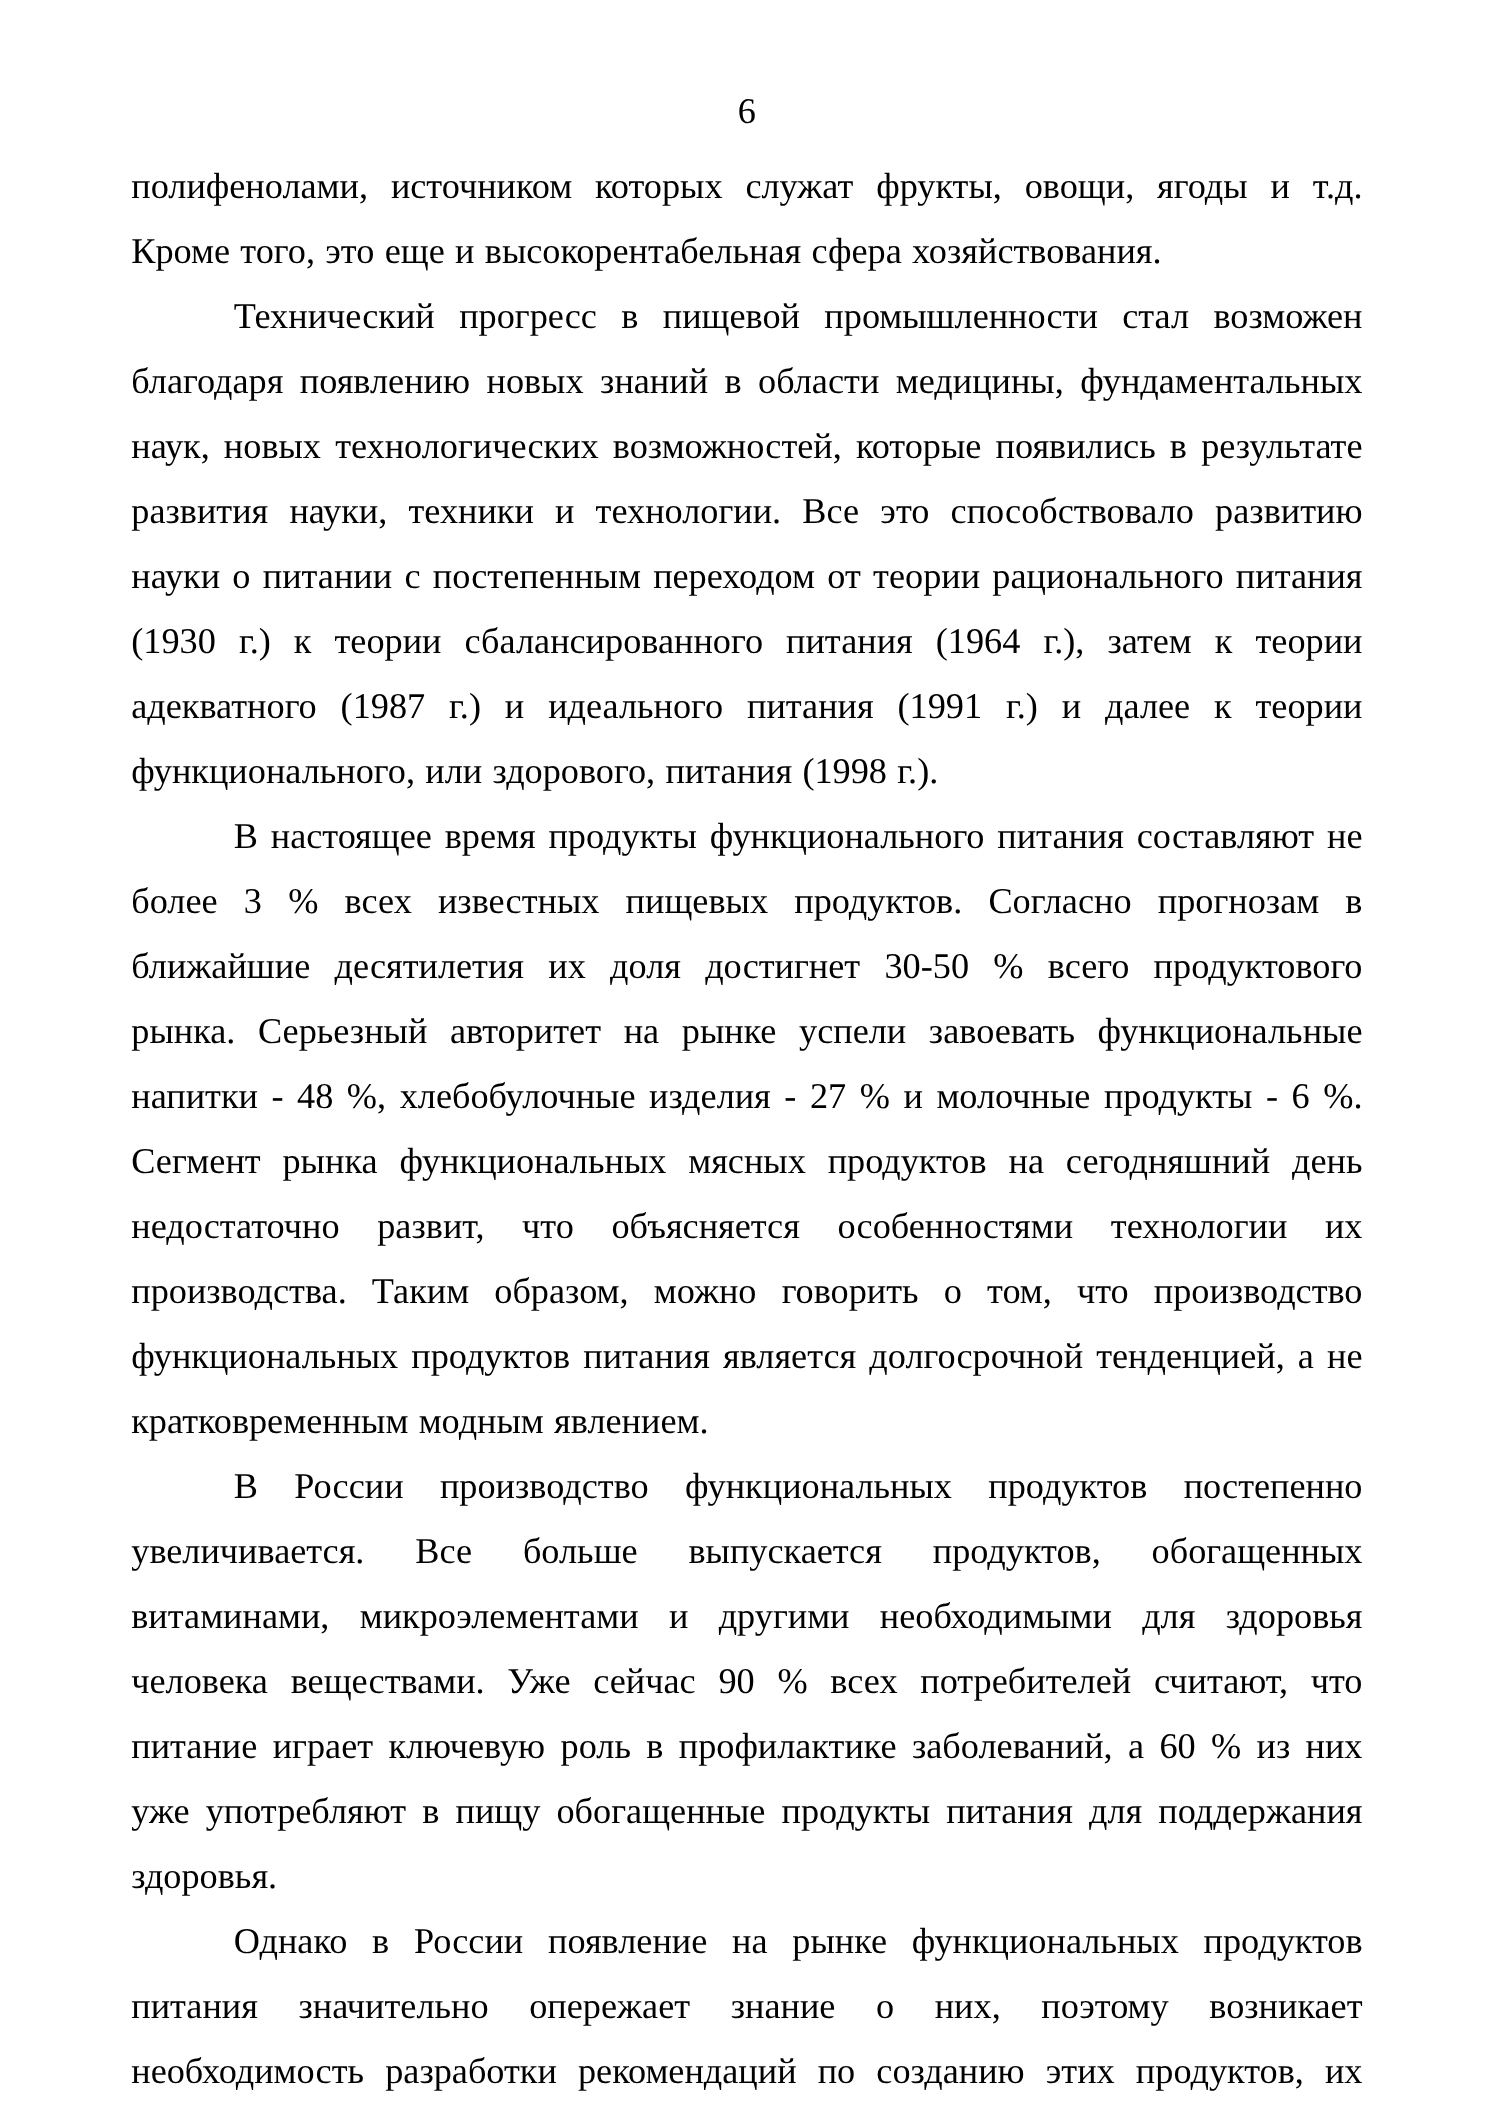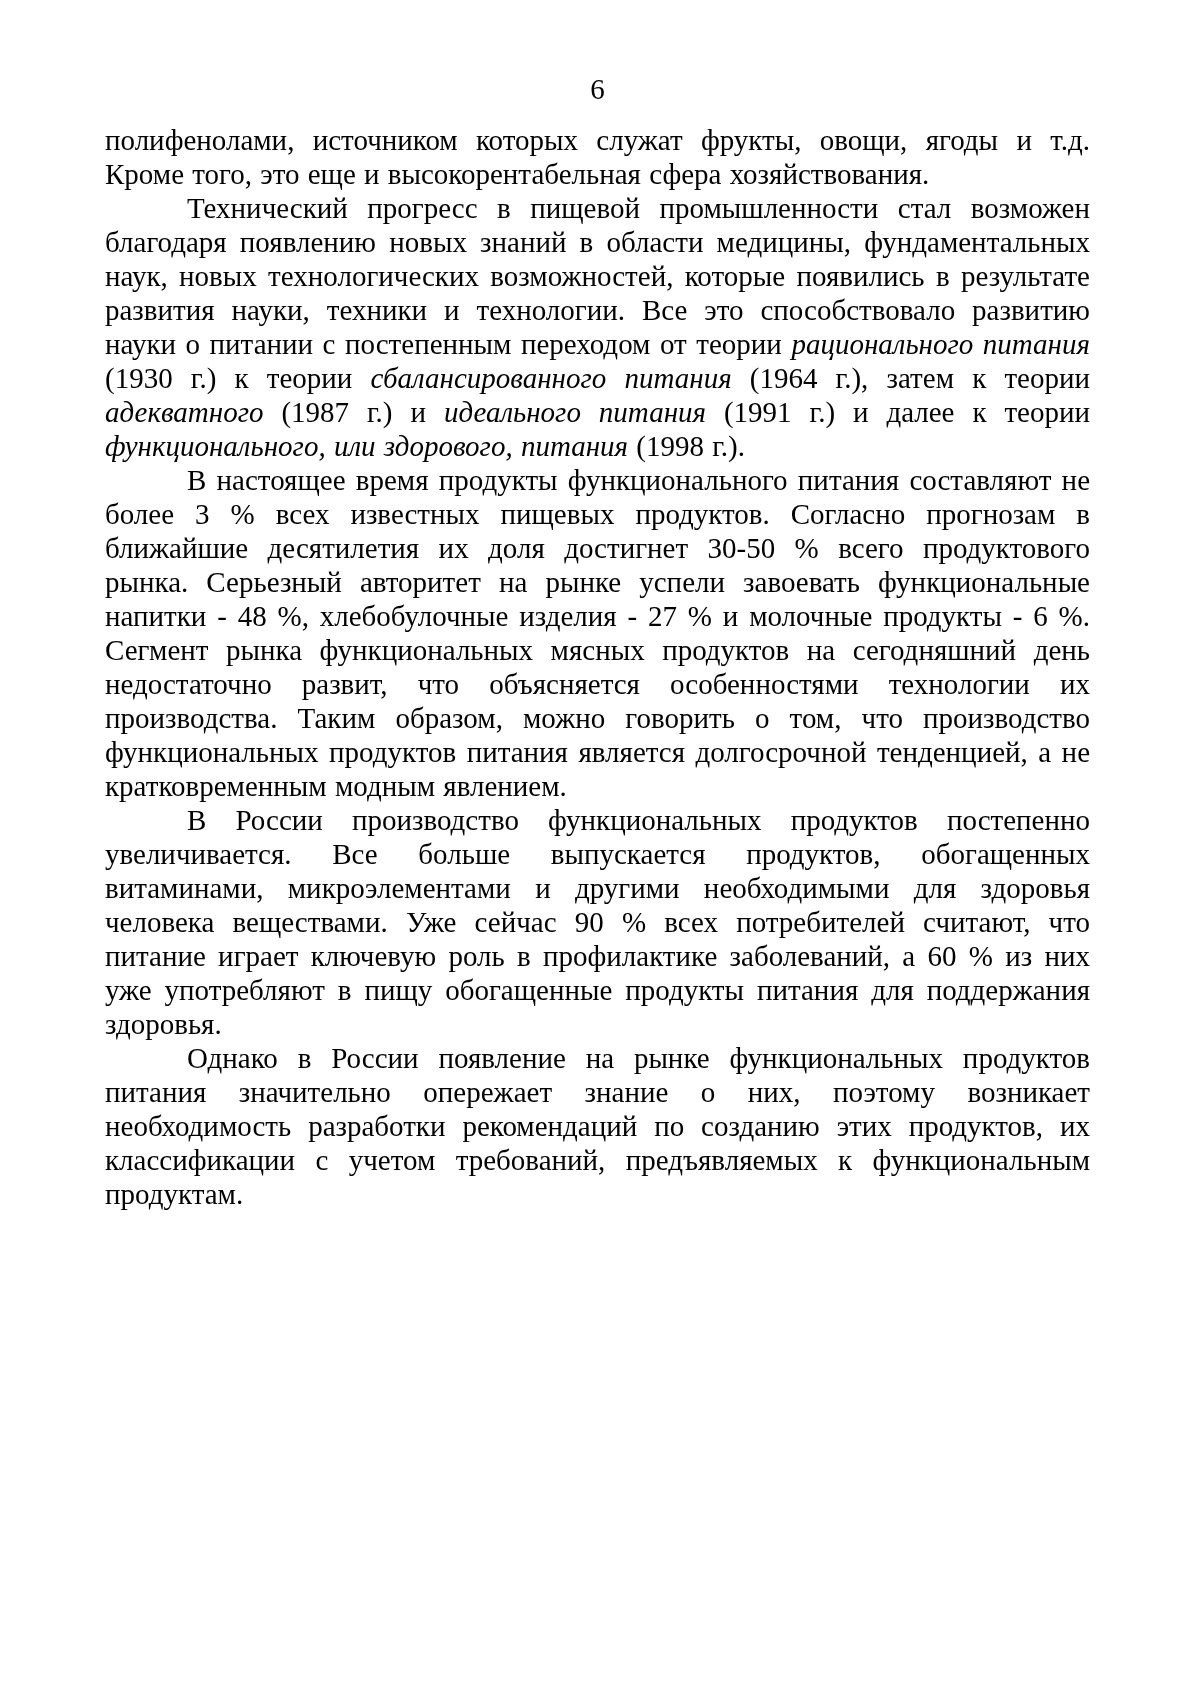--- a/index.html
+++ b/index.html
@@ -25,31 +25,30 @@
     text-align: center;
     letter-spacing: 0;
   }
   .content {
     margin-top: 19px;
   }
   .para {
     margin: 0;
     padding: 0;
     font-size: 29px;
-    line-height: 34px;
+    line-height: 52px;
     text-align: justify;
     text-justify: inter-word;
     word-spacing: 1px;
     hyphens: none;
   }
   .para.indent {
     text-indent: 82px;
   }
   .italic {
-    font-style: italic;
   }
 </style>
 </head>
 <body>
 
 <div class="page" style="background: rgb(255, 255, 255); color: rgb(0, 0, 0);">
   <div class="page-number">6</div>
   <div class="content">
       <p class="para"><span class="">полифенолами, источником которых служат фрукты, овощи, ягоды и т.д. Кроме того, это еще и высокорентабельная сфера хозяйствования.</span></p>
       <p class="para indent"><span class="">Технический прогресс в пищевой промышленности стал возможен благодаря появлению новых знаний в области медицины, фундаментальных наук, новых технологических возможностей, которые появились в результате развития науки, техники и технологии. Все это способствовало развитию науки о питании с постепенным переходом от теории </span><span class="italic">рационального питания</span><span class=""> (1930 г.) к теории </span><span class="italic">сбалансированного питания</span><span class=""> (1964 г.), затем к теории </span><span class="italic">адекватного</span><span class=""> (1987 г.) и </span><span class="italic">идеального питания</span><span class=""> (1991 г.) и далее к теории </span><span class="italic">функционального, или здорового, питания</span><span class=""> (1998 г.).</span></p>

